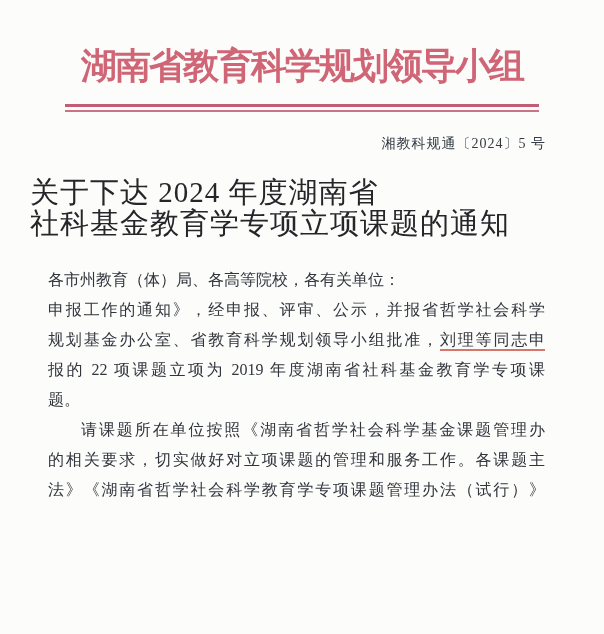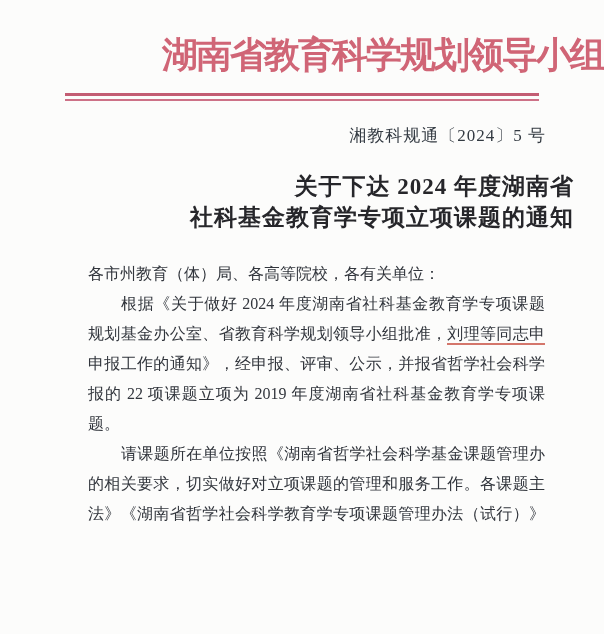--- a/index.html
+++ b/index.html
@@ -10,22 +10,22 @@
   .page {
     position: relative;
     width: 604px;
     height: 634px;
     background: #fcfcfb;
     overflow: hidden;
     font-family: "Liberation Serif", "DejaVu Serif", serif;
   }
   
   .org-title {
-    padding-top: 33px;
-    text-align: right;
+    padding-top: 44px;
+    text-align: center;
     font-size: 36px;
     line-height: 44px;
     font-weight: bold;
     letter-spacing: -2px;
     color: #d06576;
     white-space: nowrap;
   }
   
   .rules {
     width: 474px;
@@ -38,40 +38,40 @@
   .rule-thin {
     margin-top: 3px;
     height: 2px;
     background: #cd7187;
   }
   
   .doc-number {
     margin-top: 23px;
     padding-right: 58px;
     text-align: right;
-    font-size: 17px;
+    font-size: 14px;
     letter-spacing: 1px;
     color: #333a42;
   }
   
   .doc-title {
     margin: 24px 30px 0 30px;
-    text-align: right;
-    font-size: 23px;
-    font-weight: bold;
+    text-align: left;
+    font-size: 29px;
+    font-weight: normal;
     line-height: 31px;
     letter-spacing: 1px;
     color: #26262a;
   }
   .doc-title .title-line {
     display: block;
   }
   
   .body-text {
-    margin: 26px 59px 0 88px;
+    margin: 26px 59px 0 48px;
     font-size: 16px;
     line-height: 30px;
     color: #31353c;
   }
   .line {
     white-space: nowrap;
   }
   .line.just {
     white-space: normal;
     text-align: justify;
@@ -102,25 +102,24 @@
 
   <div class="doc-title">
     <span class="title-line">关于下达 2024 年度湖南省</span>
     <span class="title-line">社科基金教育学专项立项课题的通知</span>
   </div>
 
   <div class="body-text">
 
     <div class="line">各市州教育（体）局、各高等院校，各有关单位：</div>
 
-    <div class="line just indent">根据《关于做好 2024 年度湖南省社科基金教育学专项课题</div>
+
+    <div class="line just">申报工作的通知》，经申报、评审、公示，并报省哲学社会科学</div>
 
     <div class="line just"><span>规划基金办公室、省教育科学规划领导小组批准，</span><span class="marked">刘理等同志申</span></div>
-
-    <div class="line just">申报工作的通知》，经申报、评审、公示，并报省哲学社会科学</div>
 
     <div class="line just">报的 22 项课题立项为 2019 年度湖南省社科基金教育学专项课</div>
 
     <div class="line">题。</div>
 
     <div class="line just indent">请课题所在单位按照《湖南省哲学社会科学基金课题管理办</div>
 
     <div class="line just">的相关要求，切实做好对立项课题的管理和服务工作。各课题主</div>
 
     <div class="line just">法》《湖南省哲学社会科学教育学专项课题管理办法（试行）》</div>

